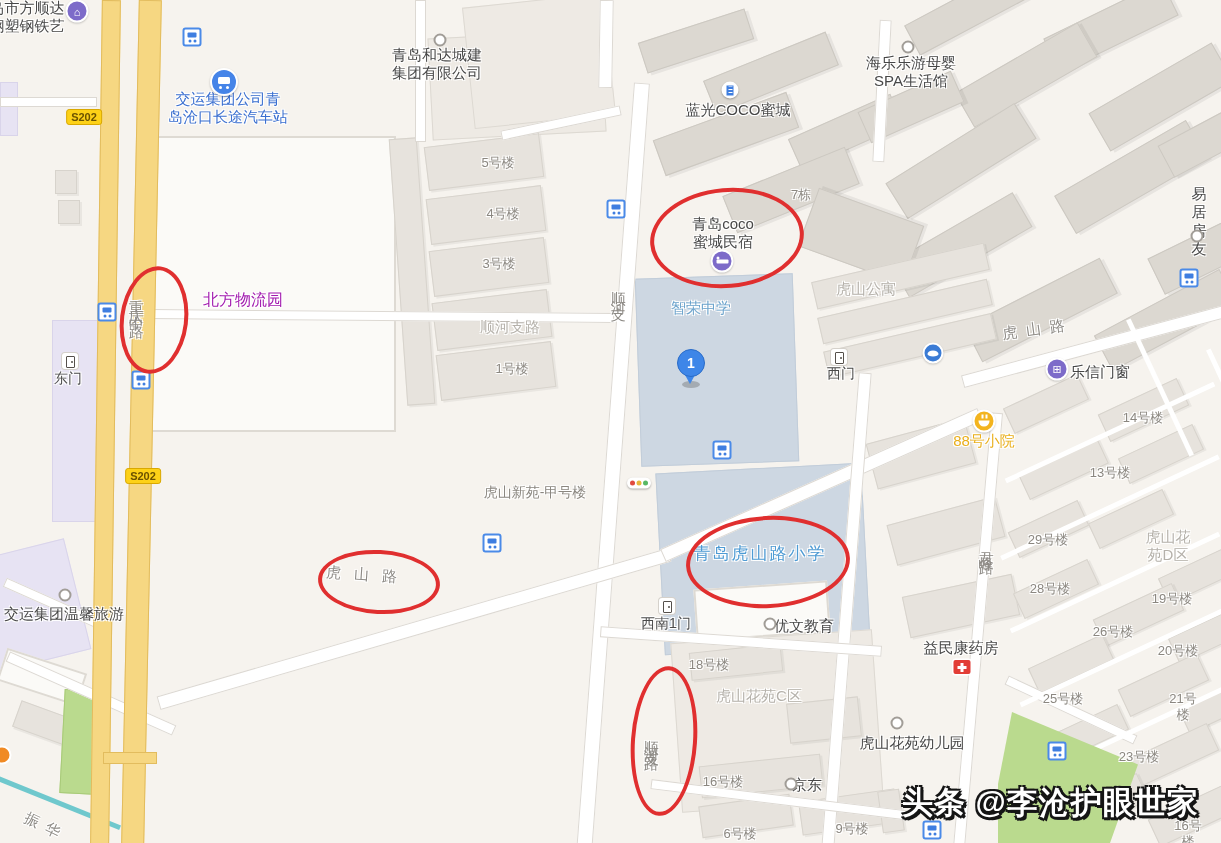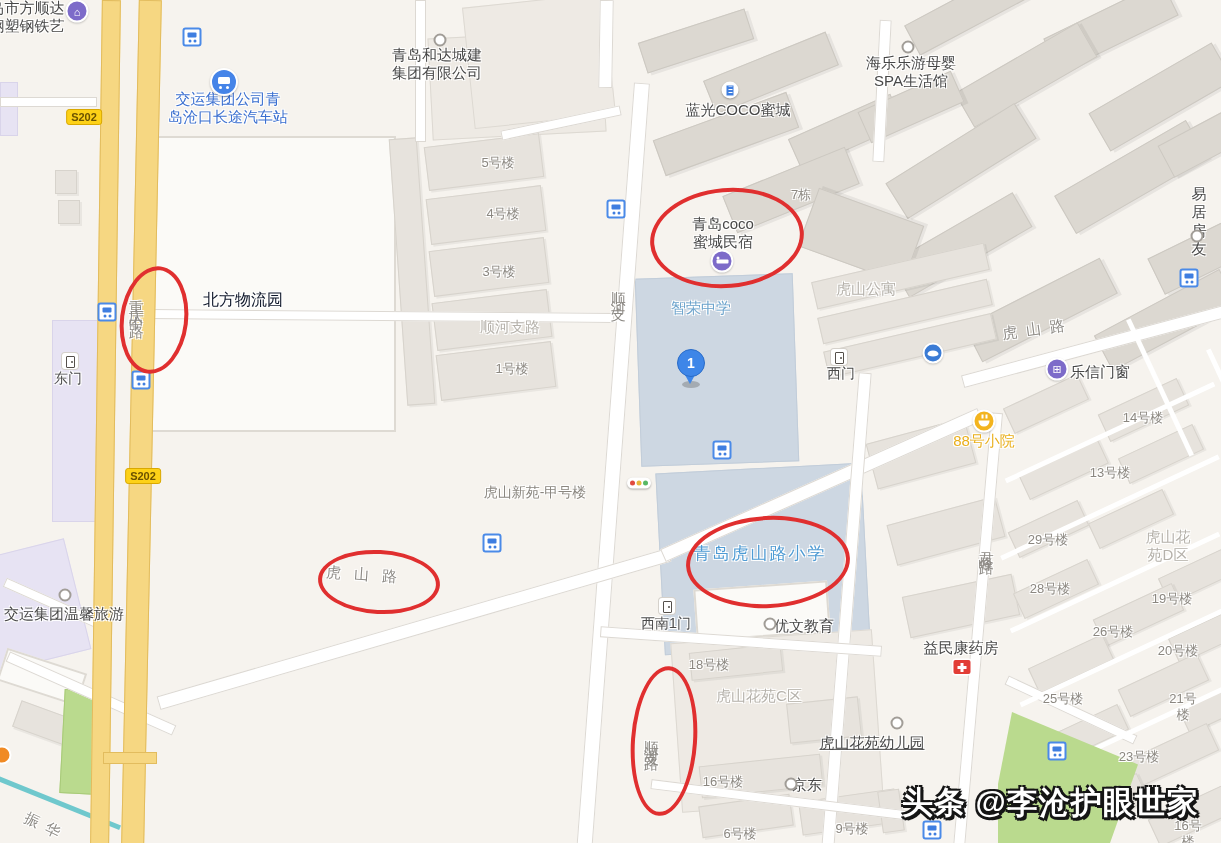--- a/index.html
+++ b/index.html
@@ -18,21 +18,21 @@
   .road-y{background:#f6d782;border:1.5px solid #e2bc5e;}
   .teal{background:#6fc8cd;}
 
   .lbl{position:absolute;white-space:pre-line;text-align:center;line-height:1.22;z-index:30;
        text-shadow:-1px -1px 0 #fff,1px -1px 0 #fff,-1px 1px 0 #fff,1px 1px 0 #fff;}
   .poi{color:#474747;font-size:15px;}
   .poi-blue{color:#3a6fd0;font-size:15px;}
   .unit{color:#8b8780;font-size:13px;}
   .unit-md{color:#8b8780;font-size:14px;}
   .area{color:#b5b1aa;font-size:15px;}
-  .area-lg{color:#0f172a;font-size:16px;text-align:right;}
+  .area-lg{color:#a21caf;font-size:16px;text-align:right;}
   .gate{color:#4a4a4a;font-size:14px;}
   .yellow-poi{color:#eaaf1b;font-size:15px;}
   .school-blue{color:#6ba3cc;font-size:15px;}
   .school-lg{color:#4e9bd4;font-size:17px;letter-spacing:2px;}
   .road-name{color:#8d8a85;font-size:15px;}
   .vertical{writing-mode:vertical-lr;}
 
   .badge{position:absolute;z-index:31;transform:translate(-50%,-50%);background:#fdd117;
          border:1px solid #d9a800;border-radius:3px;color:#6b5200;font-size:11px;font-weight:bold;
          padding:1px 4px;line-height:12px;}
@@ -199,21 +199,21 @@
       <div class="lbl poi" style="left: 738px; top: 110px; transform: translate(-50%, -50%); text-align: right;">蓝光COCO蜜城</div>
       <div class="lbl poi" style="left: 911px; top: 72px; transform: translate(-50%, -50%);">海乐乐游母婴
 SPA生活馆</div>
       <div class="lbl poi" style="left: 723px; top: 233px; transform: translate(-50%, -50%);">青岛coco
 蜜城民宿</div>
       <div class="lbl unit" style="left: 801px; top: 195px; transform: translate(-50%, -50%);">7栋</div>
       <div class="lbl area" style="left: 866px; top: 289px; transform: translate(-50%, -50%);">虎山公寓</div>
       <div class="lbl gate" style="left: 68px; top: 379px; transform: translate(-50%, -50%);">东门</div>
       <div class="lbl unit" style="left: 498px; top: 163px; transform: translate(-50%, -50%);">5号楼</div>
       <div class="lbl unit" style="left: 503px; top: 214px; transform: translate(-50%, -50%);">4号楼</div>
-      <div class="lbl unit" style="left: 499px; top: 272px; transform: translate(-50%, -50%);">3号楼</div>
+      <div class="lbl unit" style="left: 499px; top: 264px; transform: translate(-50%, -50%);">3号楼</div>
       <div class="lbl unit" style="left: 512px; top: 369px; transform: translate(-50%, -50%);">1号楼</div>
       <div class="lbl area" style="left: 510px; top: 327px; transform: translate(-50%, -50%);">顺河支路</div>
       <div class="lbl area-lg" style="left: 243px; top: 300px; transform: translate(-50%, -50%);">北方物流园</div>
       <div class="lbl school-blue" style="left: 701px; top: 308px; transform: translate(-50%, -50%);">智荣中学</div>
       <div class="lbl gate" style="left: 841px; top: 374px; transform: translate(-50%, -50%);">西门</div>
       <div class="lbl poi" style="left: 1100px; top: 372px; transform: translate(-50%, -50%);">乐信门窗</div>
       <div class="lbl yellow-poi" style="left: 984px; top: 441px; transform: translate(-50%, -50%);">88号小院</div>
       <div class="lbl unit" style="left: 1143px; top: 418px; transform: translate(-50%, -50%);">14号楼</div>
       <div class="lbl unit" style="left: 1110px; top: 473px; transform: translate(-50%, -50%);">13号楼</div>
       <div class="lbl unit" style="left: 1048px; top: 540px; transform: translate(-50%, -50%);">29号楼</div>
@@ -226,21 +226,21 @@
       <div class="lbl unit" style="left: 1139px; top: 757px; transform: translate(-50%, -50%);">23号楼</div>
       <div class="lbl unit" style="left: 1188px; top: 834px; transform: translate(-50%, -50%);">16号楼</div>
       <div class="lbl area" style="left: 1168px; top: 546px; transform: translate(-50%, -50%);">虎山花苑D区</div>
       <div class="lbl unit-md" style="left: 535px; top: 493px; transform: translate(-50%, -50%);">虎山新苑-甲号楼</div>
       <div class="lbl school-lg" style="left: 760px; top: 554px; transform: translate(-50%, -50%);">青岛虎山路小学</div>
       <div class="lbl gate" style="left: 666px; top: 624px; transform: translate(-50%, -50%);">西南1门</div>
       <div class="lbl poi" style="left: 804px; top: 626px; transform: translate(-50%, -50%);">优文教育</div>
       <div class="lbl poi" style="left: 961px; top: 648px; transform: translate(-50%, -50%);">益民康药房</div>
       <div class="lbl unit" style="left: 709px; top: 665px; transform: translate(-50%, -50%);">18号楼</div>
       <div class="lbl area" style="left: 759px; top: 696px; transform: translate(-50%, -50%);">虎山花苑C区</div>
-      <div class="lbl poi" style="left: 872px; top: 743px; transform: translate(-50%, -50%); text-decoration: underline;">虎山花苑幼儿园</div>
+      <div class="lbl poi" style="left: 912px; top: 743px; transform: translate(-50%, -50%);">虎山花苑幼儿园</div>
       <div class="lbl unit" style="left: 723px; top: 782px; transform: translate(-50%, -50%);">16号楼</div>
       <div class="lbl poi" style="left: 807px; top: 785px; transform: translate(-50%, -50%);">京东</div>
       <div class="lbl unit" style="left: 740px; top: 834px; transform: translate(-50%, -50%);">6号楼</div>
       <div class="lbl unit" style="left: 852px; top: 829px; transform: translate(-50%, -50%);">9号楼</div>
       <div class="lbl poi" style="left: 64px; top: 614px; transform: translate(-50%, -50%);">交运集团温馨旅游</div>
       <div class="lbl poi" style="left: 1199px; top: 222px; transform: translate(-50%, -50%);">易居房友</div>
       <div class="lbl road-name vertical" style="left: 136px; top: 304px; transform: translate(-50%, -50%); letter-spacing: 8px;">重庆中路</div>
       <div class="lbl road-name vertical" style="left: 618px; top: 291px; transform: translate(-50%, -50%); letter-spacing: 7px;">顺河支</div>
       <div class="lbl road-name vertical" style="left: 651px; top: 739px; transform: translate(-50%, -50%); letter-spacing: 5px;">顺河支路</div>
       <div class="lbl road-name vertical" style="left: 986px; top: 546px; transform: translate(-50%, -50%); letter-spacing: 4px;">君峰路</div>

